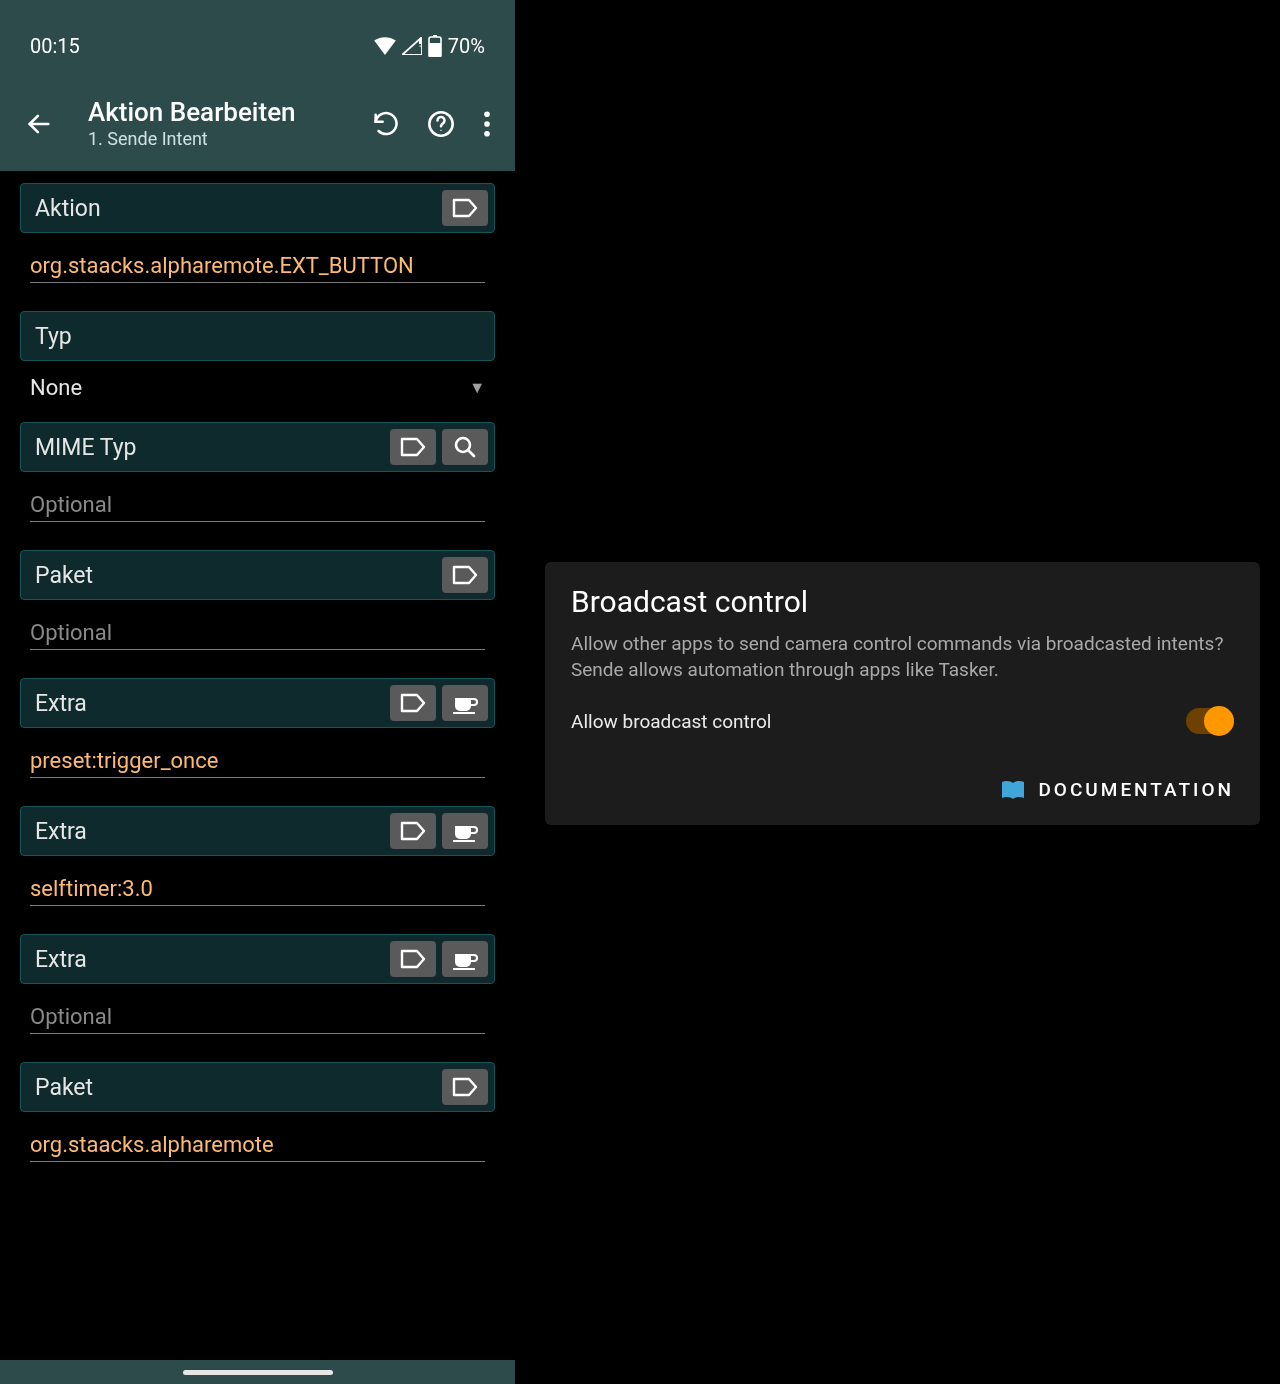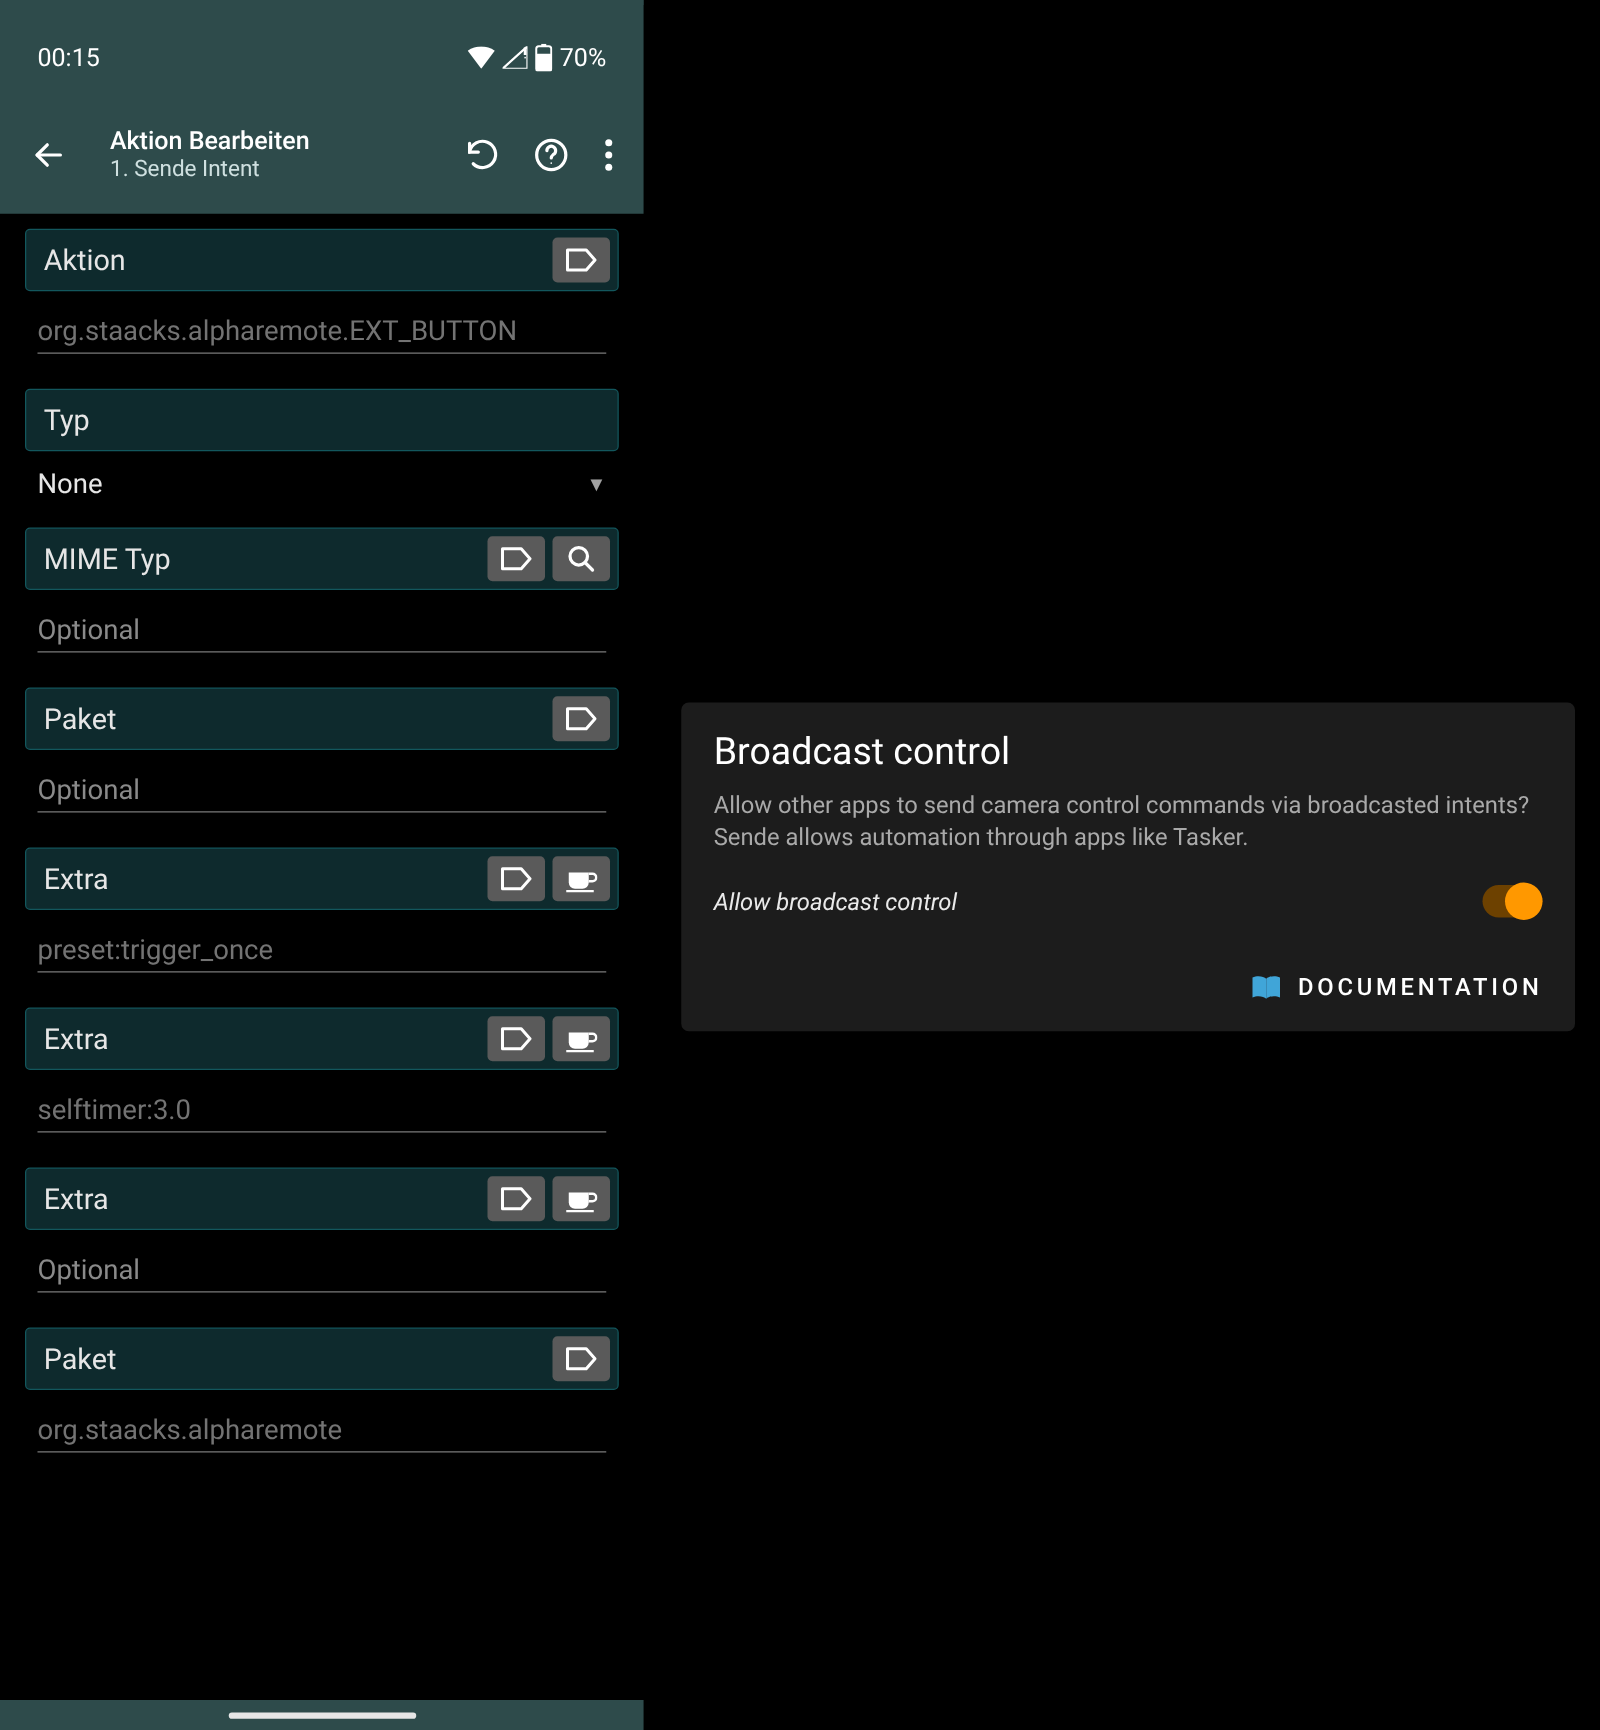--- a/index.html
+++ b/index.html
@@ -48,21 +48,21 @@
     width: 42px;
     display: flex;
     align-items: center;
     justify-content: center;
     color: #fff;
   }
   .app-titles {
     flex: 1;
     padding-left: 28px;
   }
-  .app-title { color:#fff; font-size:20px; font-weight:500; line-height:1.1; }
+  .app-title { color:#fff; font-size:26px; font-weight:500; line-height:1.1; }
   .app-sub   { color:#cfe0e0; font-size:18px; margin-top:2px; }
   .app-actions { display:flex; align-items:center; gap:28px; padding-right:12px; color:#fff; }
 
   .section-header {
     background: #0e2a2d;
     border: 1px solid #13575d;
     margin: 12px 20px 0 20px;
     height: 48px;
     display: flex;
     align-items: center;
@@ -82,21 +82,21 @@
     border-radius: 4px;
     display:flex; align-items:center; justify-content:center;
     color:#e6e6e6;
   }
 
   .field-line {
     margin: 12px 30px 28px 30px;
     border-bottom: 1px solid #7a7a7a;
     padding: 8px 0 4px 0;
   }
-  .field-value       { color:#737373; font-size:22px; }
+  .field-value       { color:#fdba74; font-size:22px; }
   .field-placeholder { color:#8a8a8a; font-size:22px; }
 
   .dropdown {
     margin: 14px 30px 22px 30px;
     display:flex; align-items:center;
     color:#e6e6e6; font-size:22px;
   }
   .dropdown .caret { margin-left:auto; opacity:.7; font-size:16px; }
 
   .nav-indicator {
@@ -123,21 +123,21 @@
     top: 558px;
     width: 715px;
     background: #1c1c1c;
     border-radius: 6px;
     padding: 22px 26px 24px 26px;
     box-sizing: border-box;
     color:#cfcfcf;
   }
   .card-title { color:#fff; font-size:30px; font-weight:400; }
   .card-desc  { color:#a9a9a9; font-size:19px; line-height:1.35; margin-top:12px; }
-  .card-row   { display:flex; align-items:center; margin-top:26px; font-size:19px;font-style:italic; }
+  .card-row   { display:flex; align-items:center; margin-top:26px; font-size:19px; }
   .card-row .spacer { flex:1; }
   .switch {
     width:48px; height:26px; border-radius:13px; background:#6d4100; position:relative;
   }
   .switch .knob {
     position:absolute; right:0; top:-2px; width:30px; height:30px; border-radius:50%;
     background:#ff9800;
   }
   .doc-link {
     display:flex; align-items:center; justify-content:flex-end; gap:12px;

